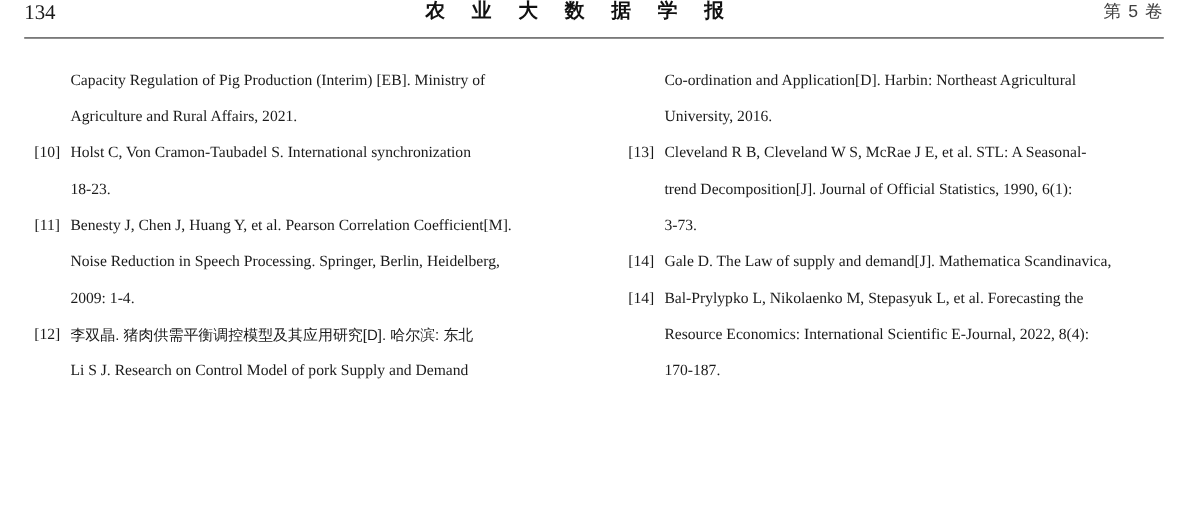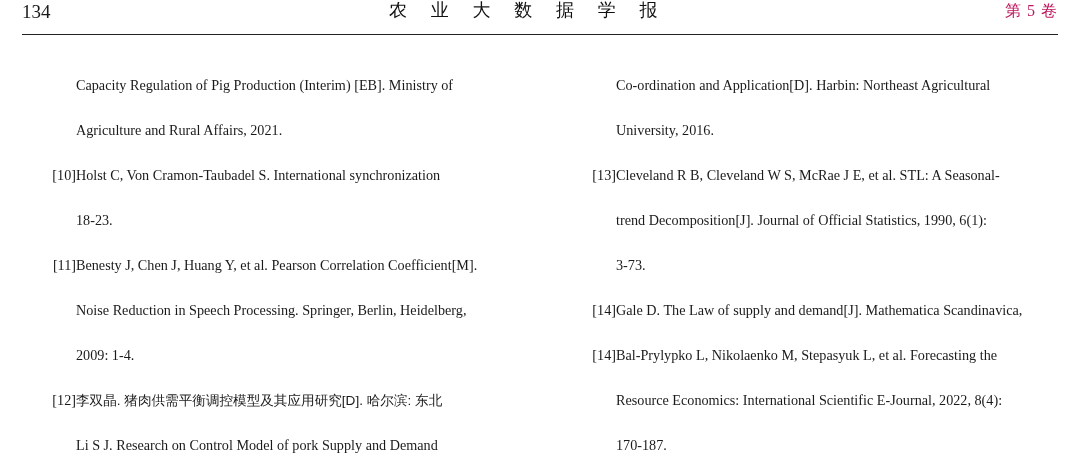--- a/index.html
+++ b/index.html
@@ -36,28 +36,28 @@
     font-size: 19px;
     color: #1a1a1a;
     padding-top: 2px;
   }
   .journal-title {
     flex: 1;
     text-align: center;
     font-size: 18px;
     letter-spacing: 9px;
     font-family: "DejaVu Sans", sans-serif;
-    font-weight: 400;
+    font-weight: 700;
     color: #111;
     padding-top: 1px;
   }
   .volume {
     font-size: 16px;
-    font-family: Liberation Serif, serif;
-    color: #be185d;
+    font-family: Liberation Sans, sans-serif;
+    color: #404040;
     padding-top: 3px;
     letter-spacing: 1px;
   }
   .rule {
     height: 1px;
     background: #222;
     margin: 0 22px 0 22px;
   }
   
   .columns {
@@ -67,26 +67,26 @@
     gap: 44px;
   }
   .col {
     width: 496px;
     box-sizing: border-box;
   }
   .ref {
     display: flex;
     font-size: 14.2px;
     line-height: 33px;
-    margin: 12px;
+    margin: 0;
   }
   .ref .num {
     width: 42px;
     flex: 0 0 42px;
-    text-align: right;
+    text-align: center;
     white-space: nowrap;
   }
   .ref .body {
     flex: 1;
     text-align: justify;
     text-justify: inter-word;
     text-align-last: left;
     hyphens: none;
   }
   .ref .body.cont {

